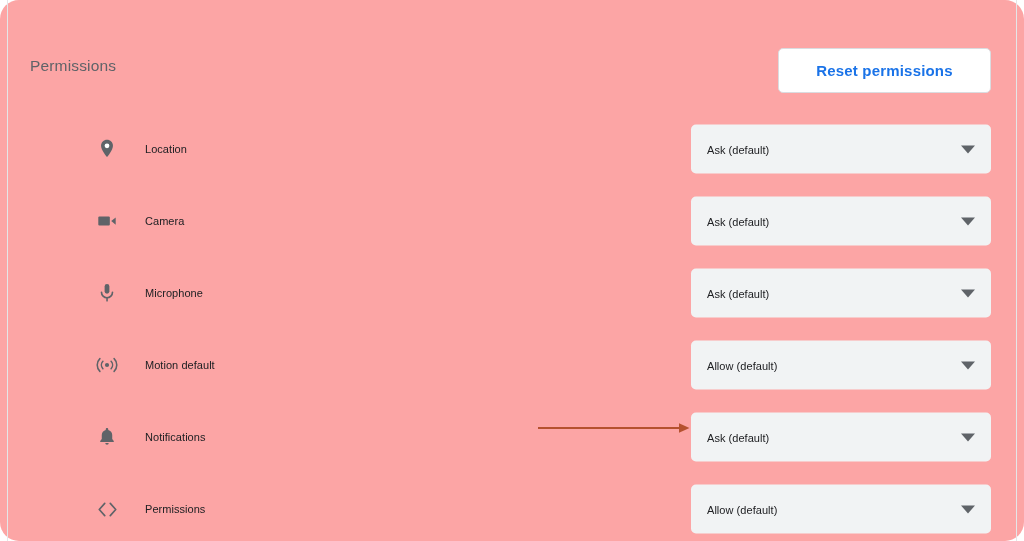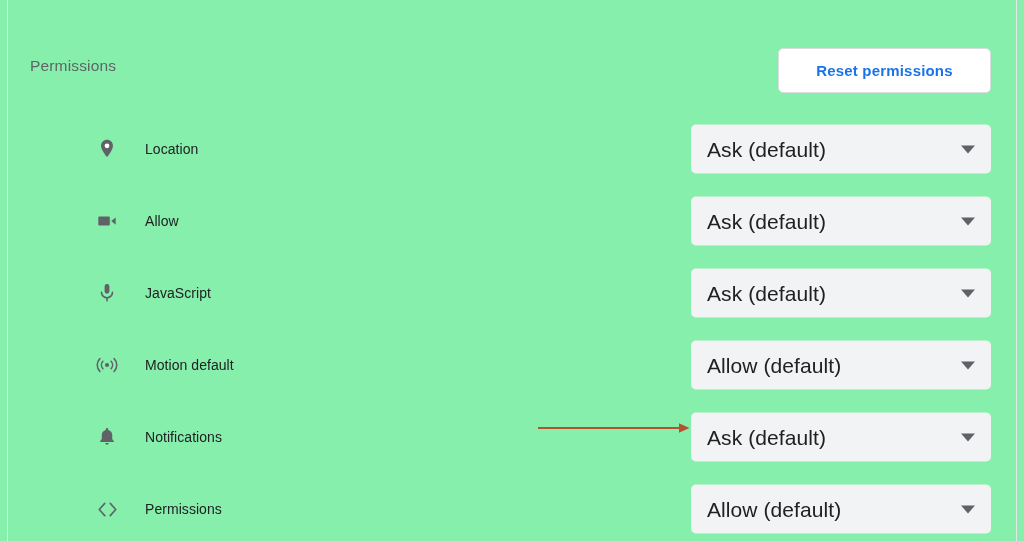--- a/index.html
+++ b/index.html
@@ -14,21 +14,22 @@
     font-family: "Liberation Sans", sans-serif;
     -webkit-font-smoothing: antialiased;
     overflow: hidden;
     position: relative;
   }
 
   
   #page {
     position: absolute;
     inset: 0;
-    background: #86efac;
+    background: #fca5a5;
+    border-radius: 19px;
   }
   .edge-rule {
     position: absolute;
     top: 0;
     bottom: 0;
     width: 1px;
     background: #e4e6e8;
   }
   .edge-rule.left  { left: 7px; }
   .edge-rule.right { left: 1016px; }
@@ -94,21 +95,21 @@
     align-items: center;
     justify-content: center;
     color: #5f6368;
   }
   .perm-icon svg { display: block; fill: #5f6368; }
   .perm-label {
     position: absolute;
     left: 145px;
     top: 50%;
     transform: translateY(-50%);
-    font-size: 14px;
+    font-size: 11px;
     color: #202124;
     letter-spacing: .004em;
     white-space: nowrap;
   }
   .perm-select {
     position: absolute;
     left: 691px;
     top: 50%;
     transform: translateY(-50%);
     width: 300px;
@@ -116,21 +117,21 @@
     background: #f1f3f4;
     border: none;
     border-radius: 5px;
     cursor: pointer;
   }
   .perm-select-value {
     position: absolute;
     left: 16px;
     top: 50%;
     transform: translateY(-50%);
-    font-size: 21px;
+    font-size: 11px;
     color: #202124;
     letter-spacing: .004em;
     white-space: nowrap;
     text-align: center;
   }
   .perm-select-caret {
     position: absolute;
     right: 16px;
     top: 50%;
     transform: translateY(-50%);
@@ -178,35 +179,35 @@
           <span class="perm-select-caret"></span>
         </div>
       </div>
       <div class="perm-row">
         <span class="perm-icon">
           <svg viewBox="0 0 24 24" width="22" height="22">
             <rect x="2.5" y="7" width="12.6" height="10" rx="1.2"></rect>
             <path d="M16.6 12.1 L21.5 8.1 v7.9 z"></path>
           </svg>
         </span>
-        <span class="perm-label">Allow</span>
+        <span class="perm-label">Camera</span>
         <div class="perm-select">
           <span class="perm-select-value">Ask (default)</span>
           <span class="perm-select-caret"></span>
         </div>
       </div>
       <div class="perm-row">
         <span class="perm-icon">
           <svg viewBox="0 0 24 24" width="22" height="22">
             <rect x="9.4" y="2.2" width="5.2" height="10.6" rx="2.6"></rect>
             <path d="M6 11.2 a6 6 0 0 0 12 0" fill="none" stroke="#5f6368" stroke-width="1.8" stroke-linecap="round"></path>
             <rect x="11.2" y="16.6" width="1.7" height="4.6"></rect>
           </svg>
         </span>
-        <span class="perm-label">JavaScript</span>
+        <span class="perm-label">Microphone</span>
         <div class="perm-select">
           <span class="perm-select-value">Ask (default)</span>
           <span class="perm-select-caret"></span>
         </div>
       </div>
       <div class="perm-row">
         <span class="perm-icon">
           <svg viewBox="0 0 24 24" width="24" height="24">
             <circle cx="12" cy="12" r="2.1"></circle>
             <path d="M7.9 8.3 a5.4 5.4 0 0 0 0 7.4" fill="none" stroke="#5f6368" stroke-width="1.55" stroke-linecap="round"></path>

